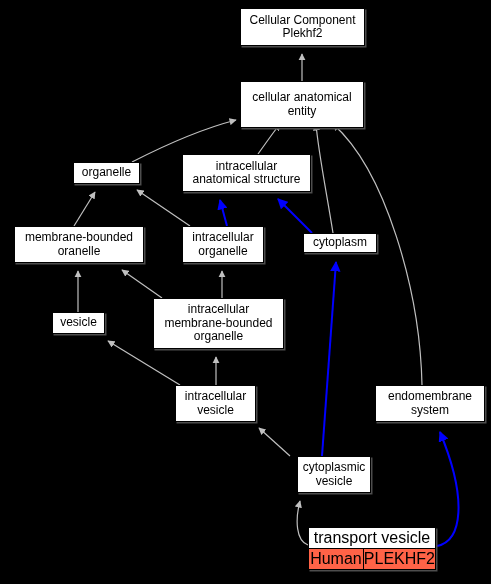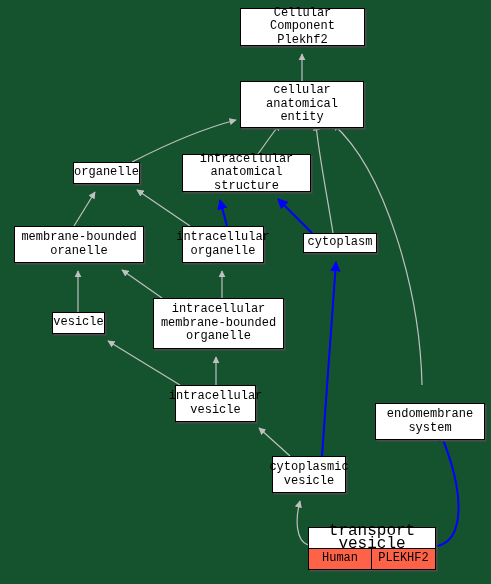--- a/index.html
+++ b/index.html
@@ -1,22 +1,22 @@
 <!DOCTYPE html>
 <html><head>
 <meta charset="utf-8">
 <title>GO Graph</title>
 <style>
   html,body{margin:0;padding:0;background:#ffffff;}
   #stage{
     position:relative;
     width:491px;
     height:584px;
-    background:#14532d;
-    font-family:Liberation Mono, monospace;
+    background:#000000;
+    font-family:Liberation Sans, sans-serif;
     overflow:hidden;
   }
   #edge-layer{
     position:absolute;
     left:0; top:0;
     width:491px; height:584px;
     pointer-events:none;
   }
   .node{
     position:absolute;
@@ -61,21 +61,21 @@
     display:flex;
     width:100%;
     height:20px;
   }
   .gene .cell{
     box-sizing:border-box;
     flex:1 1 50%;
     display:flex;
     align-items:center;
     justify-content:center;
-    font-size:12px;
+    font-size:16px;
     color:#000000;
   }
   .gene .cell.left{ border-right:1px solid #000000; }
 </style>
 </head>
 <body>
 
 <div id="stage">
 
   <svg id="edge-layer" viewBox="0 0 491 584" width="491" height="584" xmlns="http://www.w3.org/2000/svg">
@@ -202,26 +202,26 @@
     <span class="lbl">intracellular
 membrane-bounded
 organelle</span>
   </div>
 
   <div class="node" style="left:175px;top:385px;width:81px;height:37px;">
     <span class="lbl">intracellular
 vesicle</span>
   </div>
 
-  <div class="node" style="left:375px;top:403px;width:110px;height:37px;">
+  <div class="node" style="left:375px;top:385px;width:110px;height:37px;">
     <span class="lbl">endomembrane
 system</span>
   </div>
 
-  <div class="node" style="left:272px;top:456px;width:74px;height:37px;">
+  <div class="node" style="left:297px;top:456px;width:74px;height:37px;">
     <span class="lbl">cytoplasmic
 vesicle</span>
   </div>
 
   <div class="node gene" style="left:308px;top:527px;width:128px;height:43px;">
     <div class="title-row">transport vesicle</div>
     <div class="cells">
       <div class="cell left" style="background: rgb(255, 99, 71);">Human</div>
       <div class="cell" style="background: rgb(255, 99, 71);">PLEKHF2</div>
     </div>

